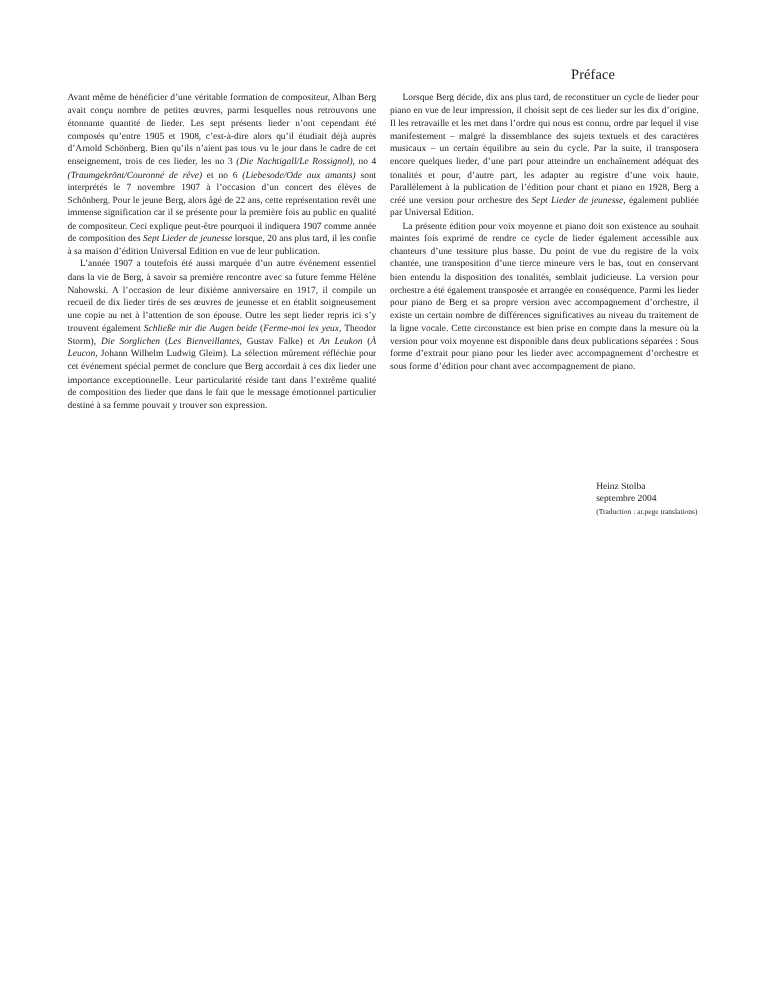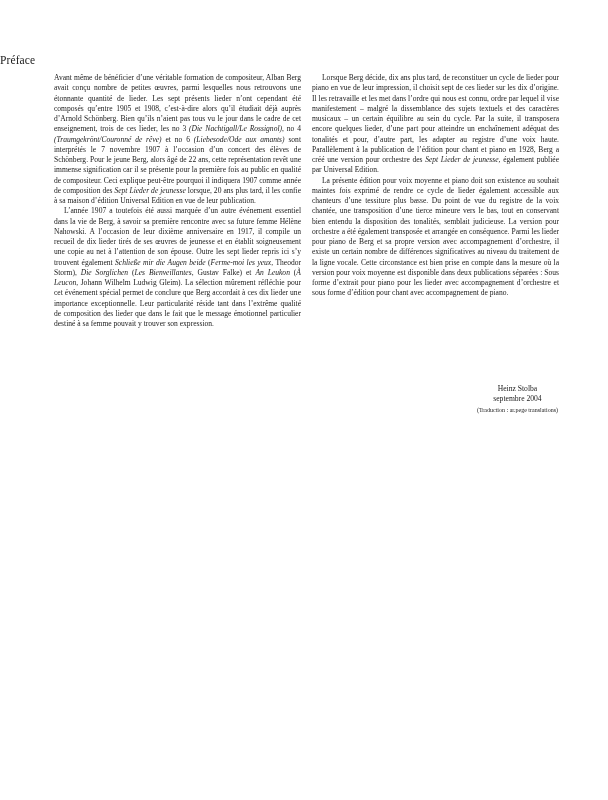--- a/index.html
+++ b/index.html
@@ -13,21 +13,21 @@
       position: relative;
       overflow: hidden;
       font-family: "Liberation Serif", "DejaVu Serif", serif;
       color: #1a1a1a;
     }
     .page-title {
       position: absolute;
       top: 54px;
       left: 0;
       width: 492px;
-      text-align: left;
+      text-align: right;
       font-size: 11.5px;
       letter-spacing: 0.1px;
     }
     .column {
       position: absolute;
       top: 73px;
       width: 247px;
       font-size: 7.55px;
       line-height: 10.25px;
       text-align: justify;
@@ -42,21 +42,21 @@
     .column p.first {
       text-indent: 0;
     }
     .column p.first-right {
       text-indent: 10px;
     }
     .signature {
       position: absolute;
       top: 384px;
       right: 50px;
-      text-align: center;
+      text-align: left;
       font-size: 7.6px;
       line-height: 10.3px;
     }
     .signature .credit {
       font-size: 6px;
       line-height: 10px;
     }
     i { font-style: italic; }
   </style>
 </head>

